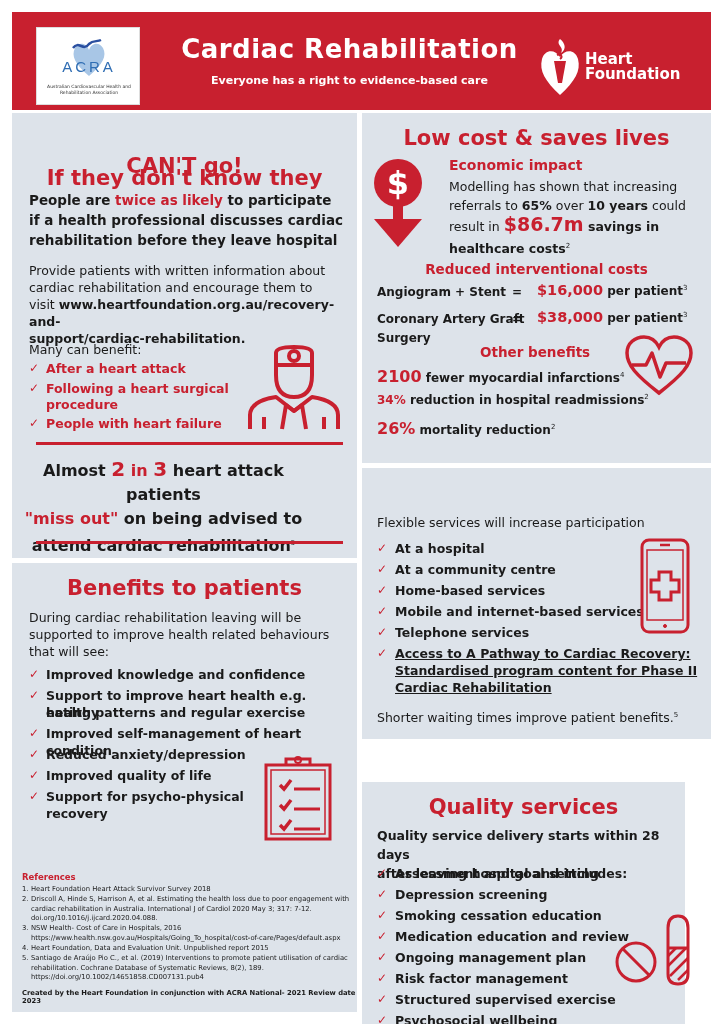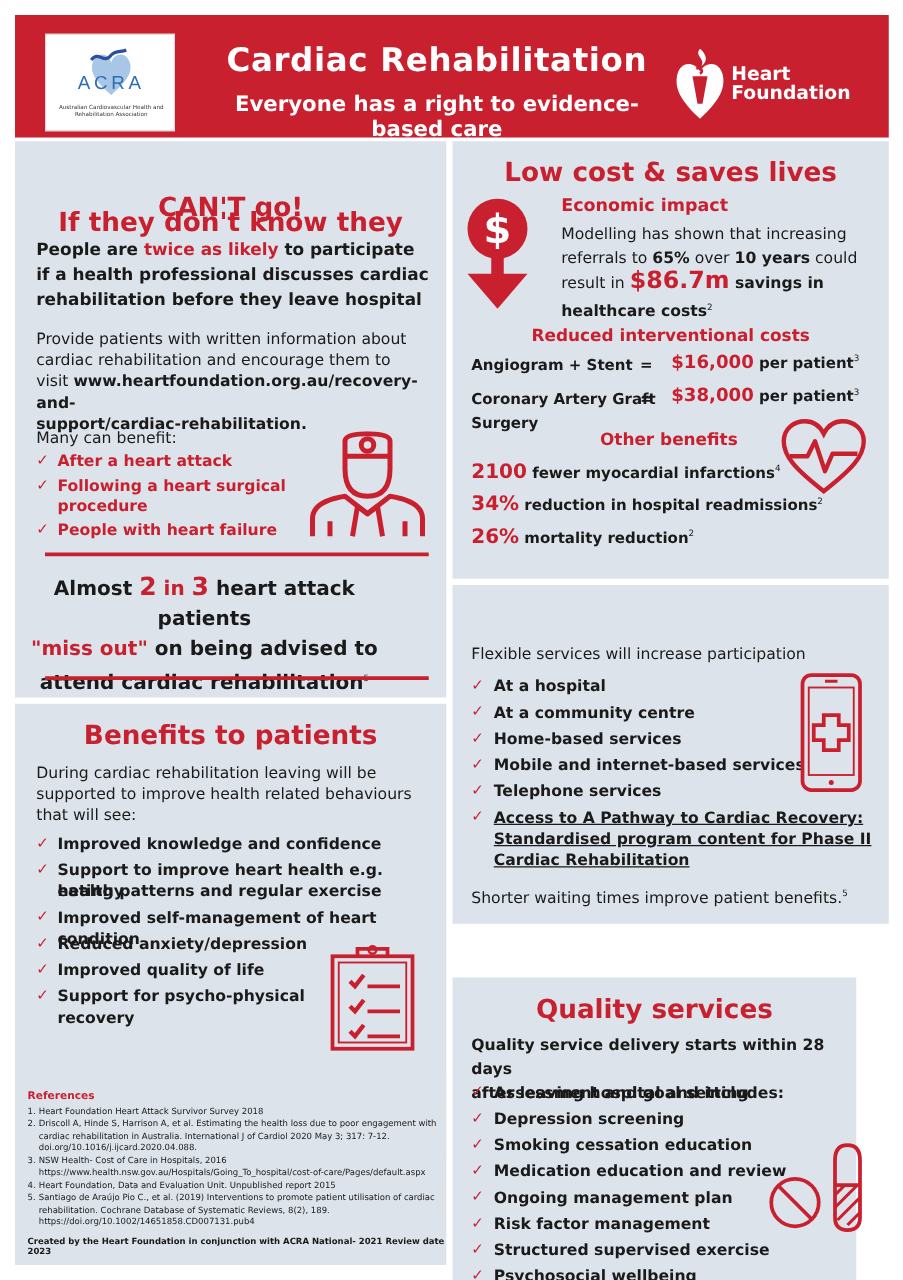--- a/index.html
+++ b/index.html
@@ -5,21 +5,21 @@
   * { box-sizing: border-box; margin: 0; padding: 0; }
   html, body { width: 722px; height: 1024px; background: #ffffff; overflow: hidden; }
   body { font-family: "DejaVu Sans", "Liberation Sans", sans-serif; color: #1a1a1a; position: relative; }
   .red { color: #c8202f; }
   .header { position: absolute; left: 12px; top: 12px; width: 699px; height: 98px; background: #c8202f; }
   .acra-logo { position: absolute; left: 24px; top: 15px; width: 104px; height: 78px; background: #fff; border: 1px solid #ddd; }
   .acra-logo .heart { position: absolute; left: 34px; top: 10px; width: 36px; height: 40px; }
   .acra-logo .acra-text { position: absolute; left: 8px; top: 30px; width: 88px; text-align: center; font-family: "Liberation Sans", sans-serif; font-size: 15px; color: #2f6db3; letter-spacing: 3px; }
   .acra-logo .acra-sub { position: absolute; left: 4px; top: 56px; width: 96px; text-align: center; font-size: 4.5px; line-height: 6px; color: #333; }
   .header-title { position: absolute; left: 155px; top: 22px; width: 365px; text-align: center; color: #fff; font-weight: bold; font-size: 26px; letter-spacing: 0.5px; }
-  .header-sub { position: absolute; left: 155px; top: 62px; width: 365px; text-align: center; color: #fff; font-size: 17px; font-weight: bold; }
+  .header-sub { position: absolute; left: 155px; top: 62px; width: 365px; text-align: center; color: #fff; font-size: 11px; font-weight: bold; }
   .hf-logo { position: absolute; left: 527px; top: 27px; width: 150px; height: 60px; }
   .hf-logo svg { position: absolute; left: 0; top: 0; }
   .hf-text { position: absolute; left: 46px; top: 13px; color: #fff; font-weight: bold; font-size: 15px; line-height: 15px; }
 
   .panel { position: absolute; background: #dde3ea; }
   .p-l1 { left: 12px; top: 113px; width: 345px; height: 445px; }
   .p-l2 { left: 12px; top: 563px; width: 345px; height: 364px; }
   .p-l3 { left: 12px; top: 858px; width: 345px; height: 154px; }
   .p-r1 { left: 362px; top: 113px; width: 349px; height: 350px; }
   .p-r2 { left: 362px; top: 468px; width: 349px; height: 271px; }
@@ -211,21 +211,21 @@
   <div class="cost-row" style="left:175px; top:196px;"><span class="big" style="font-size:14.5px;">$38,000</span><span> per patient</span><span class="sup">3</span></div>
 
   <div class="abs red" style="left:118px; top:231px; font-weight:bold; font-size:13.5px;">Other benefits</div>
 
   <svg class="abs" style="left:262px; top:222px;" width="70" height="62" viewBox="0 0 70 62">
     <path d="M35 58 C12 40 3 30 3 18 C3 8 11 2 20 2 C27 2 32 6 35 12 C38 6 43 2 50 2 C59 2 67 8 67 18 C67 30 58 40 35 58Z" stroke="#c8202f" stroke-width="3.5" fill="none"></path>
     <path d="M8 30 L22 30 L28 18 L36 42 L42 28 L62 28" stroke="#c8202f" stroke-width="3.5" fill="none" stroke-linejoin="round"></path>
   </svg>
 
   <div class="abs" style="left:15px; top:254px; font-weight:bold; font-size:12px;"><span class="big" style="font-size:16px;">2100</span><span> fewer myocardial infarctions</span><span class="sup">4</span></div>
-  <div class="abs" style="left:15px; top:280px; font-weight:bold; font-size:12px;"><span class="big" style="font-size:16px;">34%</span><span> reduction in hospital readmissions</span><span class="sup">2</span></div>
+  <div class="abs" style="left:15px; top:280px; font-weight:bold; font-size:12px;"><span class="big" style="font-size:12px;">34%</span><span> reduction in hospital readmissions</span><span class="sup">2</span></div>
   <div class="abs" style="left:15px; top:306px; font-weight:bold; font-size:12px;"><span class="big" style="font-size:16px;">26%</span><span> mortality reduction</span><span class="sup">2</span></div>
 </div>
 
 <div class="panel p-r2">
   <div class="abs body" style="left:15px; top:46px;">Flexible services will increase participation</div>
 
   <span class="check" style="left:15px; top:73px;">✓</span>
   <div class="li" style="left:33px; top:72px;">At a hospital</div>
   <span class="check" style="left:15px; top:94px;">✓</span>
   <div class="li" style="left:33px; top:93px;">At a community centre</div>

